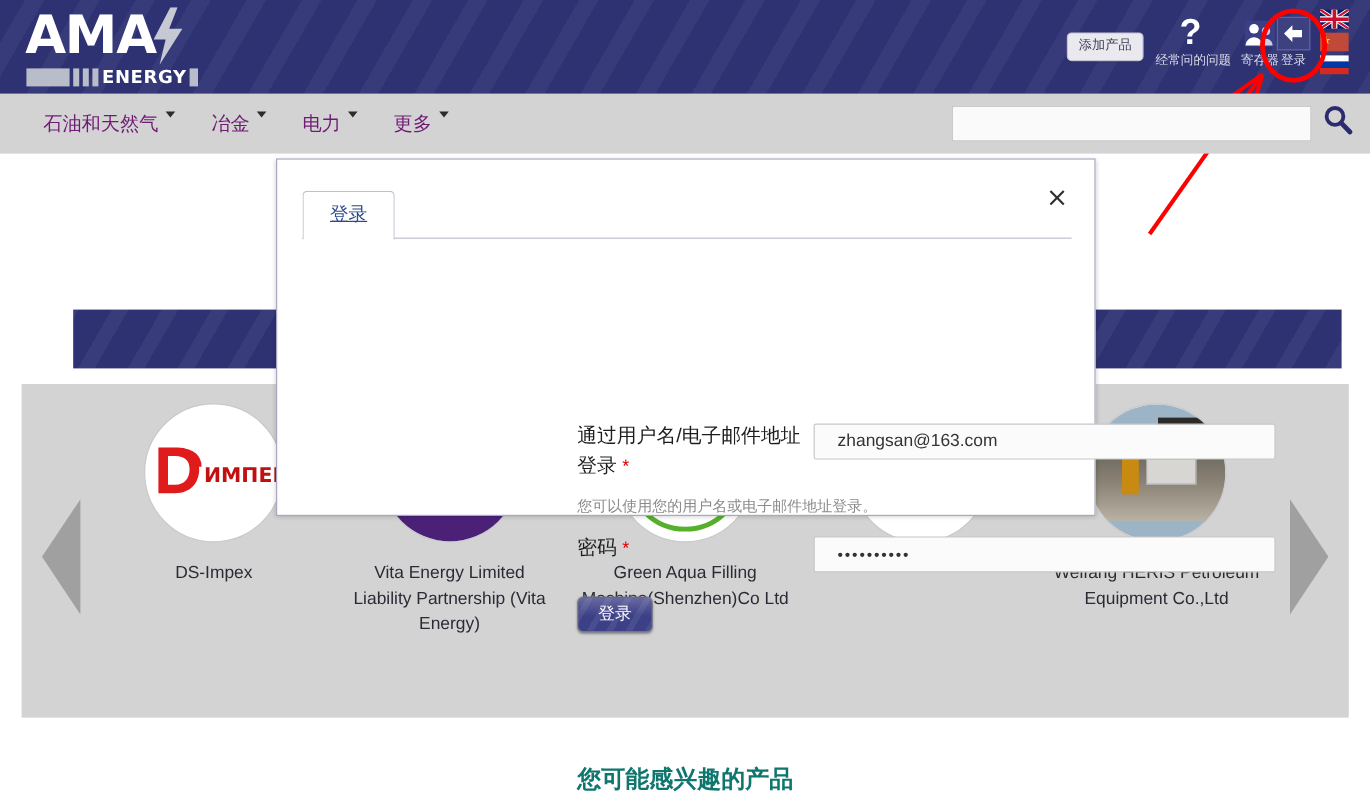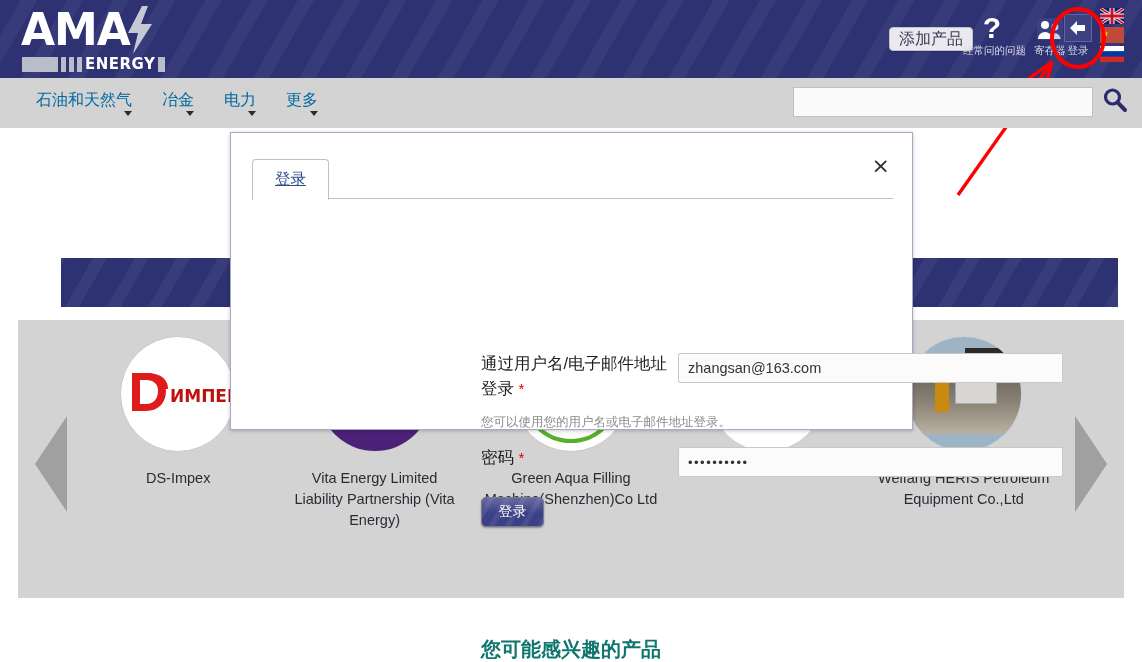--- a/index.html
+++ b/index.html
@@ -29,21 +29,21 @@
   .bolt { position:absolute; left:108px; top:0px; width:28px; height:48px; }
   .logo-bar { position:absolute; left:4px; top:50px; width:152px; height:17px; display:flex; align-items:center; }
   .blkseg { background:#b9bcc9; height:15px; }
   .logo-energy {
     font-family:"DejaVu Sans", sans-serif; font-weight:bold; font-size:15px;
     color:#fff; letter-spacing:0.5px; padding:0 3px; line-height:15px;
   }
   .add-product-btn {
     position:absolute; left:889px; top:27px;
     background:#e9e9ef; border:1px solid #c3c3d0; border-radius:4px;
-    color:#3c3c55; font-size:16px; padding:3px 9px 4px 9px; line-height:15px;
+    color:#3c3c55; font-size:11px; padding:3px 9px 4px 9px; line-height:15px;
     box-shadow: 0 1px 0 rgba(0,0,0,0.15);
   }
   .hdr-icon-item {
     position:absolute; top:14px; width:58px; text-align:center; color:#dcdce8;
     font-size:10.5px; line-height:11px;
   }
   .hdr-icon-item .glyph { display:block; height:28px; line-height:28px; color:#fff; }
   .hdr-icon-item .lbl { display:block; margin-top:3px; white-space:nowrap; }
   #faq-item { left:963px; }
   #faq-item .glyph { font-size:30px; font-weight:bold; }
@@ -63,22 +63,22 @@
   }
   .annot-arrow { position:absolute; left:940px; top:50px; width:160px; height:150px; pointer-events:none; }
 
   
   .navbar {
     position:absolute; left:0; top:78px; width:1142px; height:50px;
     background:#d3d3d3;
   }
   .nav-items { position:absolute; left:36px; top:0; height:50px; display:flex; align-items:center; }
   .nav-item {
-    color:#0369a1; font-size:16px; margin-right:30px; white-space:nowrap;
-    display:flex; align-items:flex-end;flex-direction:column;
+    color:#701a75; font-size:16px; margin-right:30px; white-space:nowrap;
+    display:flex; align-items:flex-start;
   }
   .caret {
     display:inline-block; margin-left:6px;
     border-left:4.5px solid transparent; border-right:4.5px solid transparent;
     border-top:5px solid #2b2b2b;
   }
   .search-wrap { position:absolute; right:14px; top:9px; display:flex; align-items:center; }
   .search-input {
     width:300px; height:30px; background:#fafafa; border:1px solid #bfbfbf;
     font-size:13px; padding:0 8px; color:#333; outline:none;
@@ -174,21 +174,21 @@
     position:absolute; left:21px; top:65px; width:641px; height:1px; background:#bfbfd0;
   }
   .form-row { position:absolute; }
   .f-label {
     font-size:16.5px; color:#1d1d1d; line-height:25px; width:190px;
   }
   .req { color:#e00000; font-size:15px; }
   .f-desc { font-size:12.5px; color:#8b8b8b; line-height:16px; }
   .f-input {
     height:30px; background:#fbfbfb; border:1px solid #c8c8c8; border-radius:2px;
-    font-size:14.5px; color:#333; padding:0 9px; outline:none;
+    font-size:14.5px; color:#333; padding:0 19px; outline:none;
     font-family:"Liberation Sans", sans-serif;
   }
   .f-input.pw { letter-spacing:1.5px; font-size:13px; }
   .login-submit {
     position:absolute; left:250px; top:364px; width:63px; height:30px;
     border:1px solid #7d7d8c; border-radius:5px; color:#ffffff; font-size:14px;
     background:#3c4086;
     background-image:
       linear-gradient(180deg, rgba(255,255,255,0.22) 0%, rgba(255,255,255,0) 55%),
       repeating-linear-gradient(-60deg, rgba(255,255,255,0.07) 0px, rgba(255,255,255,0.07) 5px, rgba(255,255,255,0) 5px, rgba(255,255,255,0) 14px);

